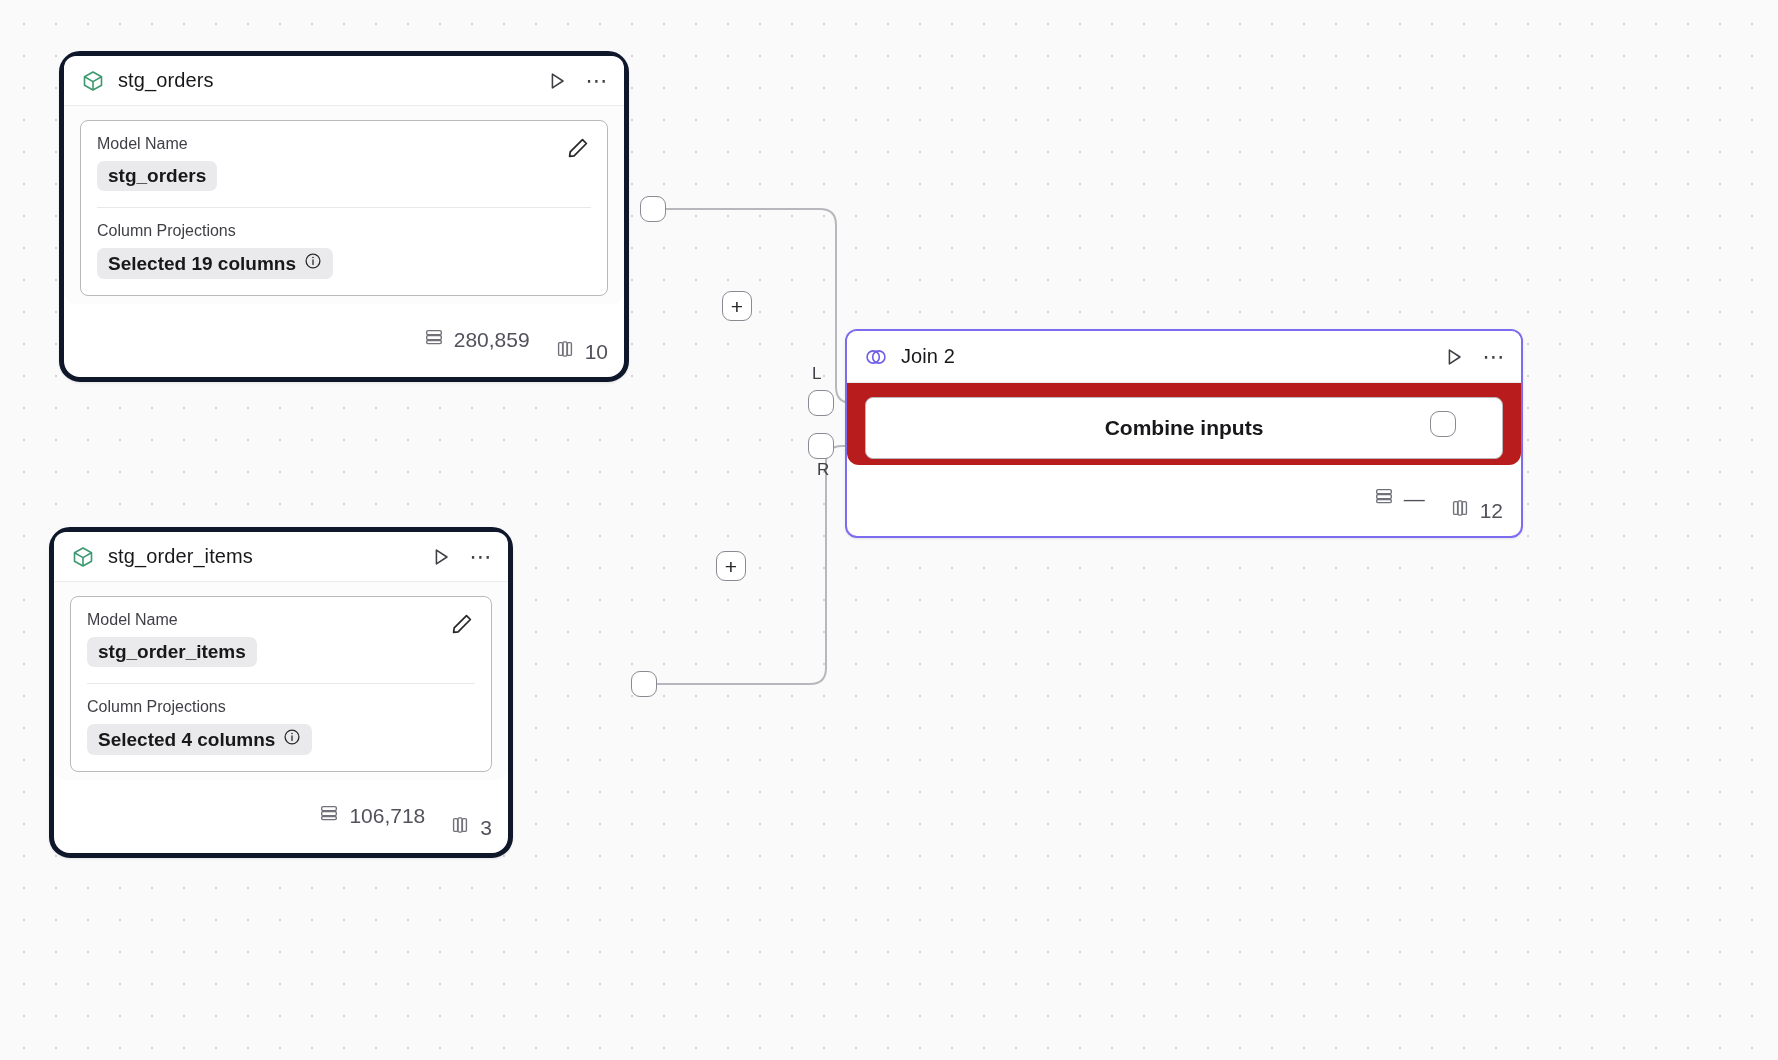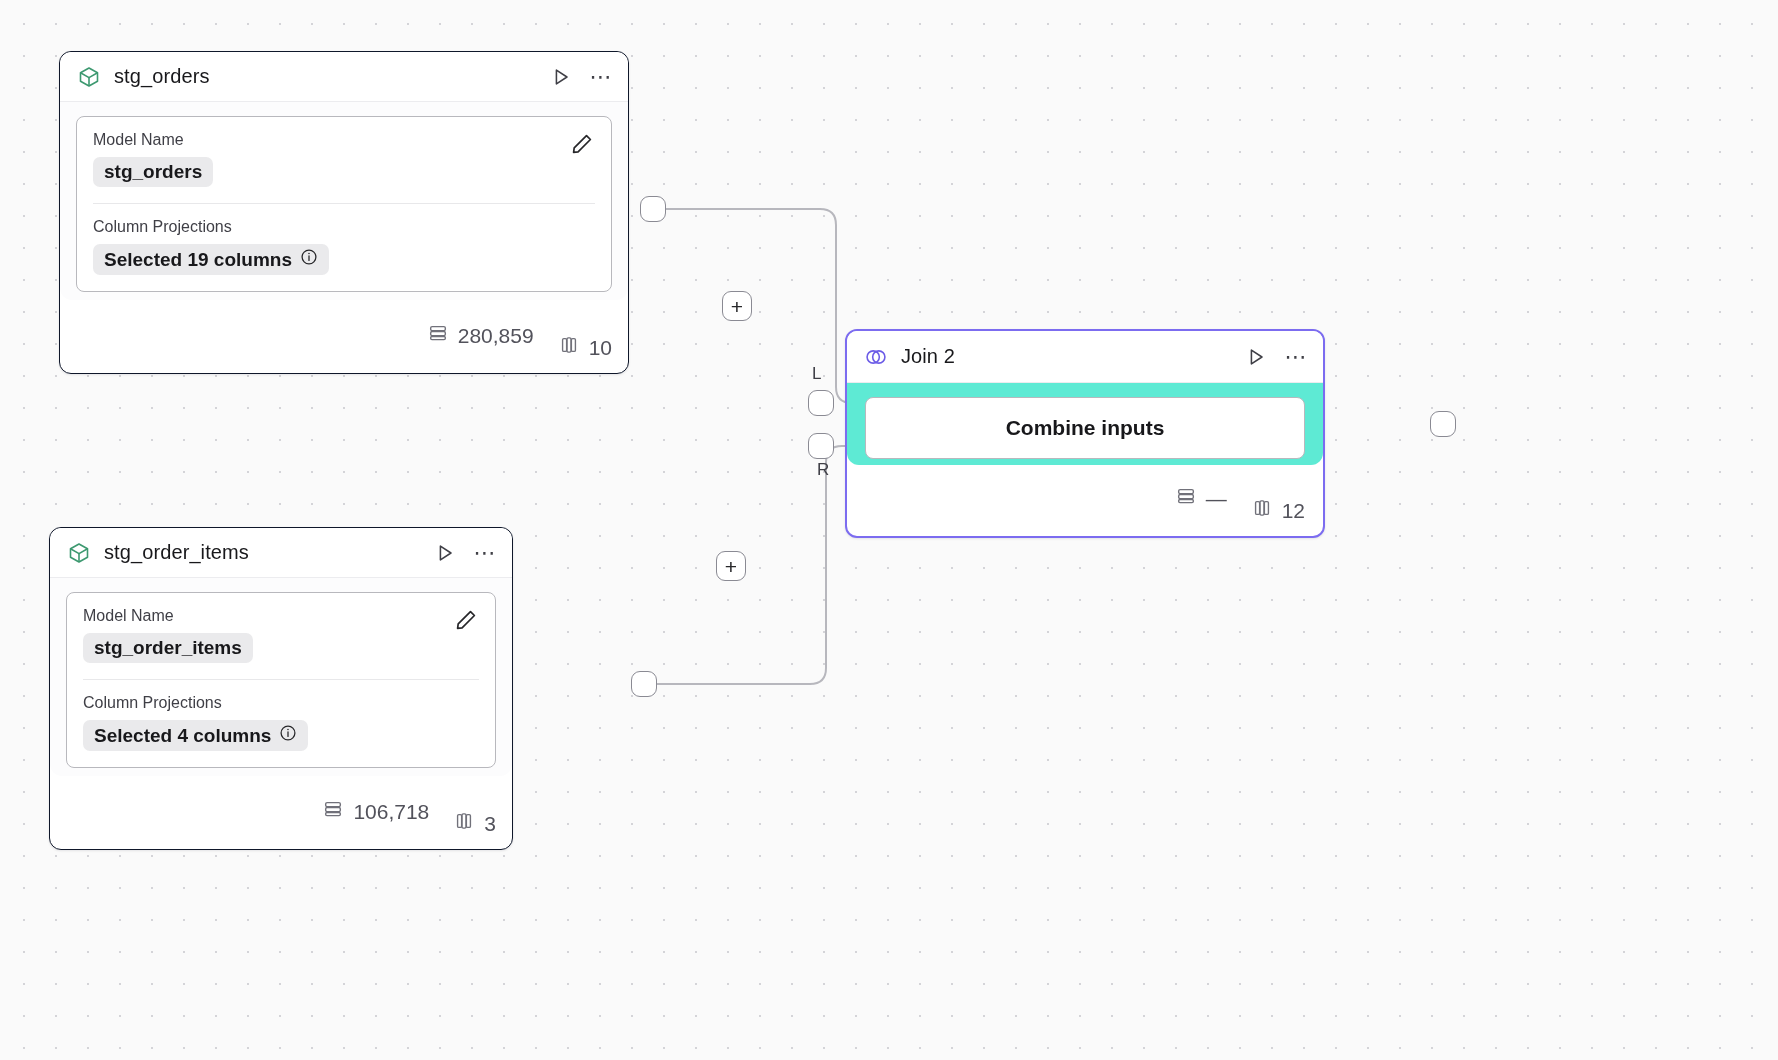--- a/index.html
+++ b/index.html
@@ -18,22 +18,22 @@
   }
   #canvas { position: relative; width: 1778px; height: 1060px; }
 
   
   #edges { position: absolute; inset: 0; width: 1778px; height: 1060px; pointer-events: none; }
 
   
   .node {
     position: absolute;
     background: #ffffff;
-    border: 1px solid #0f172a;
-    border-radius: 12px;
+    border: 5px solid #0f172a;
+    border-radius: 21px;
     box-shadow: 0 1px 3px rgba(16,24,40,0.06), 0 1px 2px rgba(16,24,40,0.04);
   }
   .node-header {
     display: flex; align-items: center;
     height: 50px;
     padding: 0 14px 0 16px;
     border-bottom: 1px solid #ececef;
     background: #ffffff;
     border-radius: 12px 12px 0 0;
   }
@@ -88,26 +88,26 @@
   }
   .stat { display: inline-flex; align-items: center; gap: 9px; }
   .stat + .stat { margin-left: 14px; margin-top: 24px; }
 
   
   #node-stg-orders { left: 59px; top: 51px; width: 570px; }
   #node-stg-order-items { left: 49px; top: 527px; width: 464px; }
 
   
   #node-join {
-    left: 845px; top: 329px; width: 480px;
+    left: 845px; top: 329px; width: 678px;
     border: 2px solid #7c6cf0;
     border-radius: 12px;
   }
   #node-join .node-header { border-radius: 10px 10px 0 0; height: 52px;}
-  #node-join .node-body { background: #5eead4; padding: 14px 18px 6px 18px; }
+  #node-join .node-body { background: #b91c1c; padding: 14px 18px 6px 18px; }
   .combine-box {
     border: 1px solid #b8b8bd;
     border-radius: 8px;
     height: 62px;
     display: flex; align-items: center; justify-content: center;
     font-size: 21px; font-weight: bold; color: #18181b;
     background: #fff;
     cursor: pointer;
   }
   #node-join .node-footer { padding: 8px 18px 12px 18px; }

